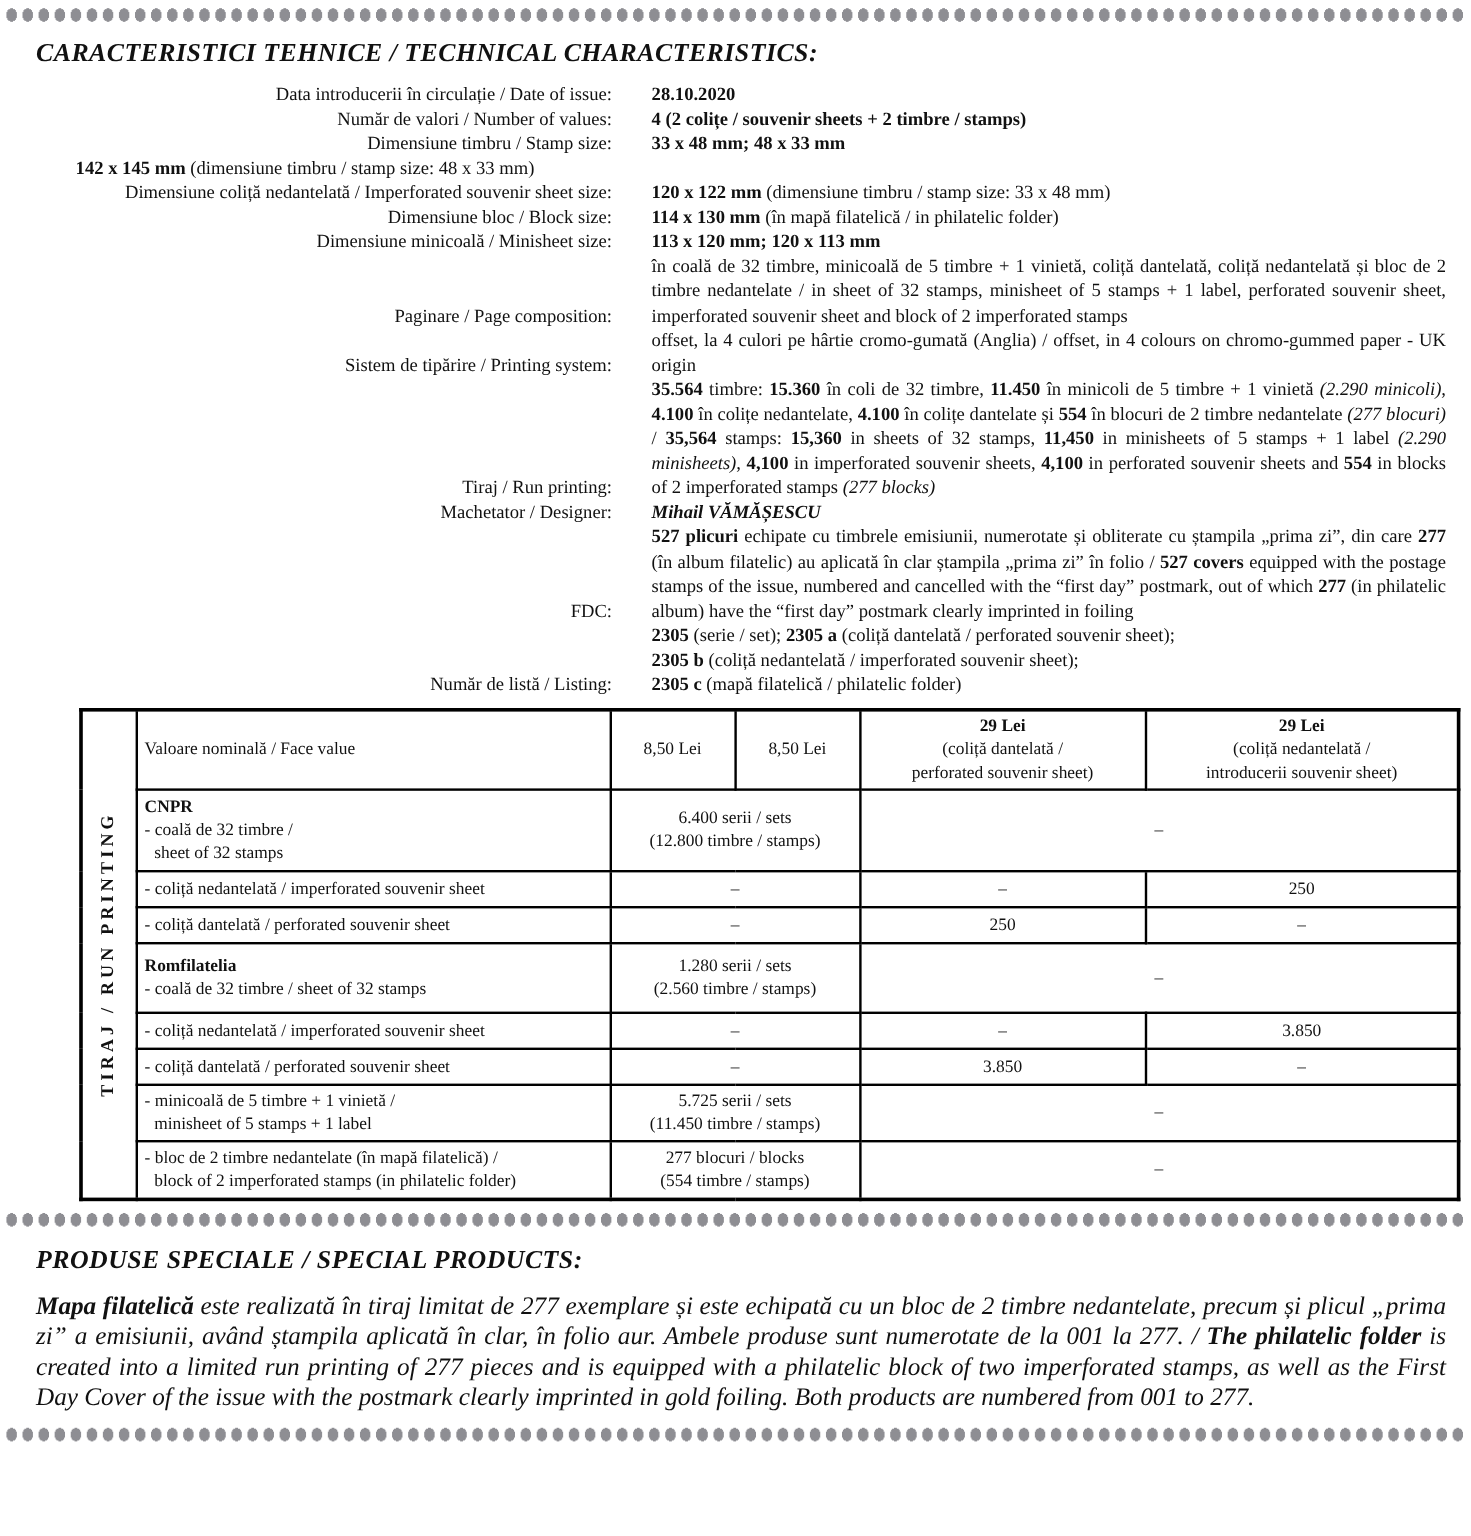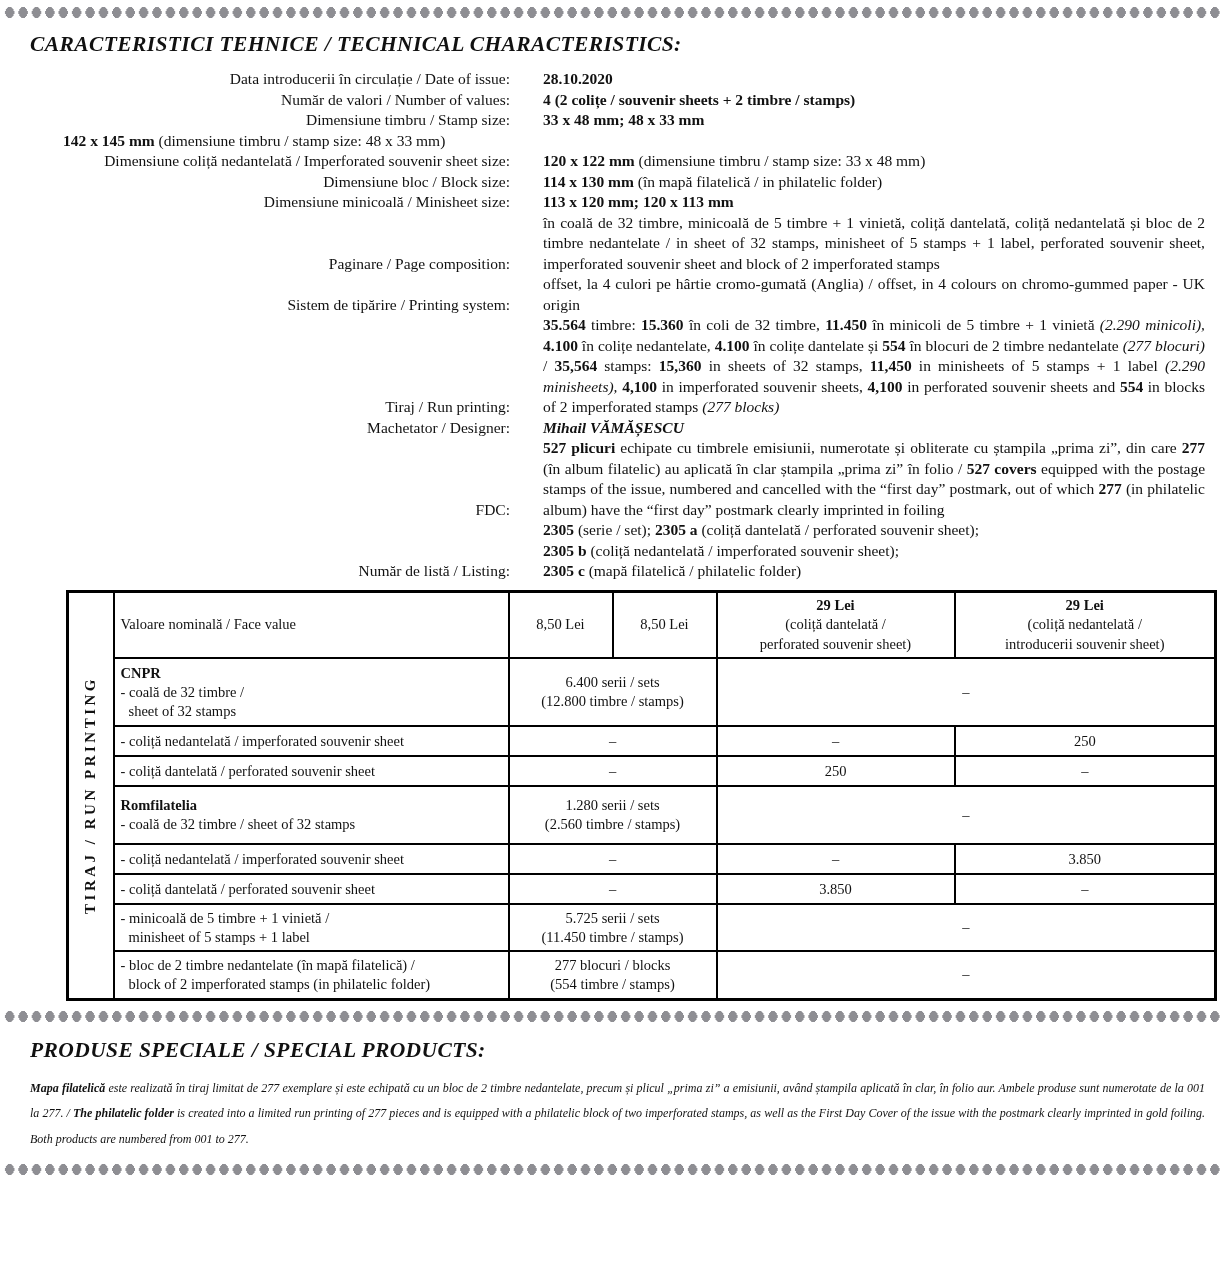--- a/index.html
+++ b/index.html
@@ -77,21 +77,21 @@
     white-space: nowrap;
   }
   td.desc { text-align: left; padding-left: 11px; padding-right: 8px; }
   td.ctr  { text-align: center; }
   td.hdr  { font-weight: normal; }
   td.hdr-multi { text-align: center; font-weight: normal; line-height: 19.5px; }
   .rich span.ind { margin-left: 8px; }
 
   .para {
     margin: 13px 21px 0 30px;
-    font-size: 12px;
+    font-size: 21px;
     line-height: 25.5px;
     font-style: italic;
     text-align: justify;
   }
 </style>
 </head>
 <body>
 
 <div class="dots dots-top"></div>
 

